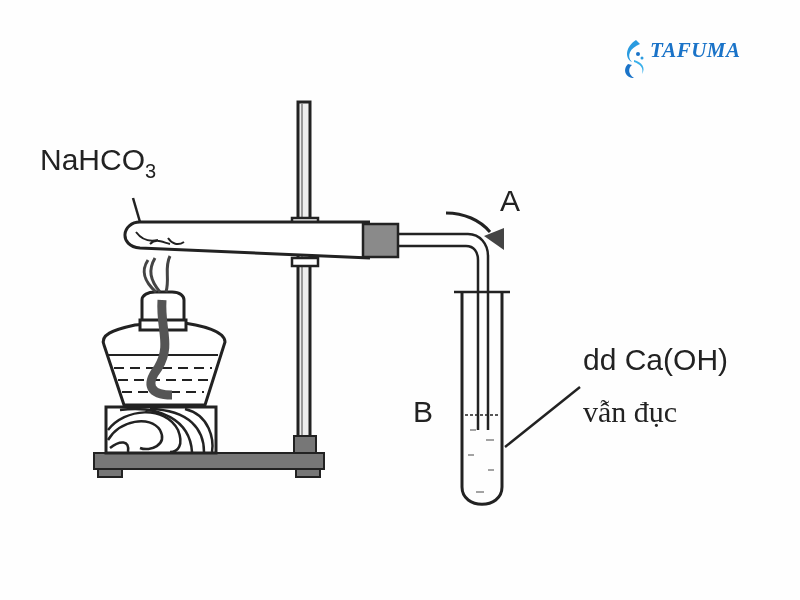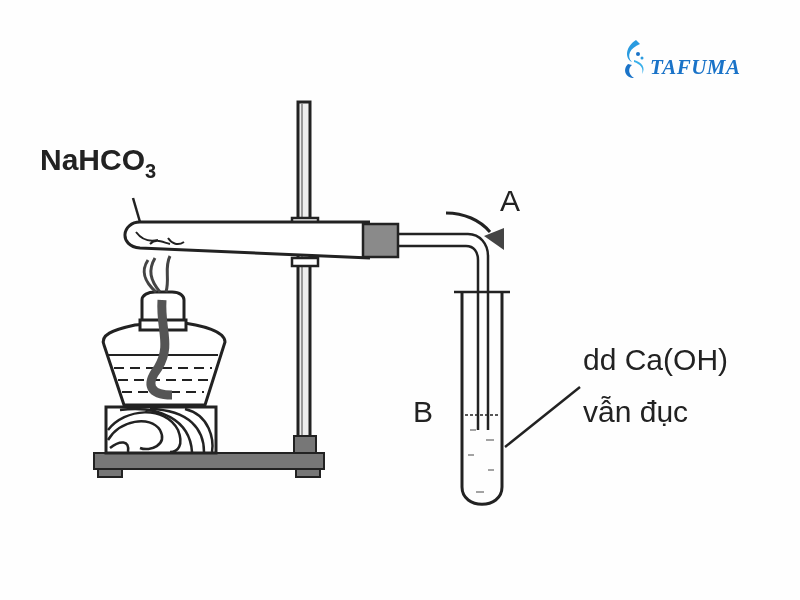--- a/index.html
+++ b/index.html
@@ -1,20 +1,20 @@
 <!DOCTYPE html>
 <html><head>
   <meta charset="utf-8">
   <style>
     html, body { margin: 0; padding: 0; background: #fff; }
     .canvas { position: relative; width: 800px; height: 600px; overflow: hidden; background: #fefefe; }
     svg.diagram { position: absolute; left: 0; top: 0; }
     .label { position: absolute; font-family: "Liberation Sans", sans-serif; color: #222; font-size: 30px; line-height: 1; }
     .label sub { font-size: 20px; vertical-align: -8px; }
-    .logo { position: absolute; left: 622px; top: 38px; display: flex; align-items: flex-end; }
+    .logo { position: absolute; left: 622px; top: 38px; display: flex; align-items: flex-start; }
     .logo-text { font-family: "Liberation Serif", serif; font-weight: bold; font-style: italic; font-size: 21px; color: #1a73c8; letter-spacing: 0.5px; margin-left: 2px; }
   </style>
 </head>
 <body>
 
 <div class="canvas">
 
   <div class="logo">
     <svg width="26" height="42" viewBox="0 0 26 42">
       <path d="M14 2 C4 8 2 20 10 24 C4 18 8 10 18 6 Z" fill="#2a9be0"></path>
@@ -91,20 +91,20 @@
           <line x1="486" y1="440" x2="494" y2="440"></line>
           <line x1="468" y1="455" x2="474" y2="455"></line>
           <line x1="488" y1="470" x2="494" y2="470"></line>
           <line x1="476" y1="492" x2="484" y2="492"></line>
         </g>
       </g>
       <line x1="505" y1="447" x2="580" y2="387" stroke-width="2.5"></line>
     </g>
   </svg>
 
-  <div class="label" style="left:40px; top:145px;font-weight:bold;">
+  <div class="label" style="left:40px; top:145px;">
     <span>NaHCO</span><sub>3</sub>
   </div>
   <div class="label" style="left:500px; top:186px;">A</div>
   <div class="label" style="left:413px; top:397px;">B</div>
   <div class="label" style="left:583px; top:345px;text-align:right;">dd Ca(OH)</div>
-  <div class="label" style="left:583px; top:397px;">vẫn đục</div>
+  <div class="label" style="left:583px; top:397px;font-family:Liberation Serif, serif;">vẫn đục</div>
 </div>
 
 </body></html>

